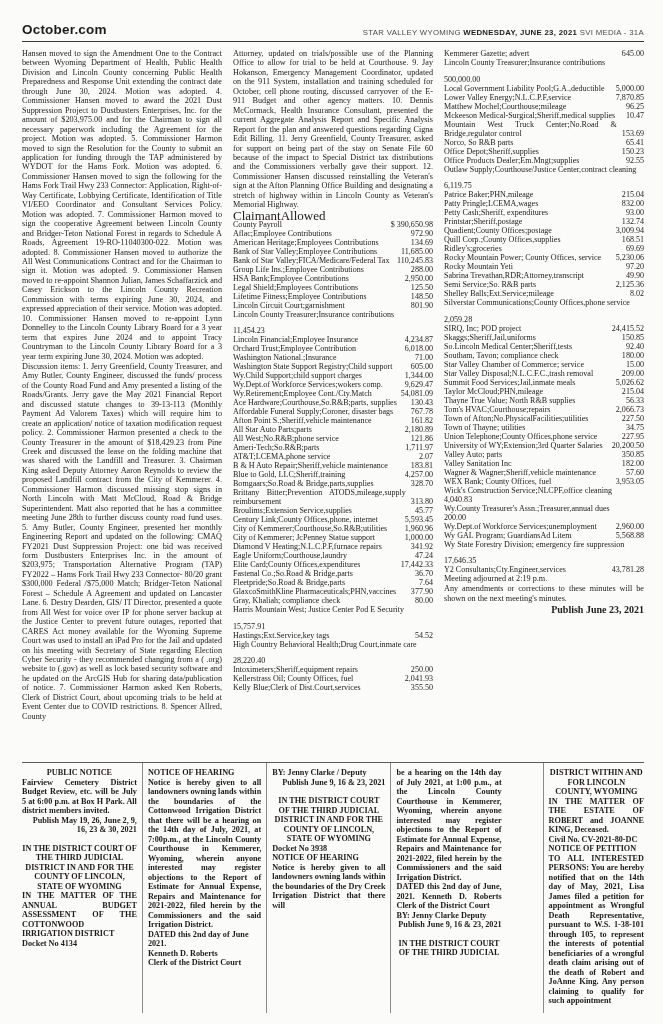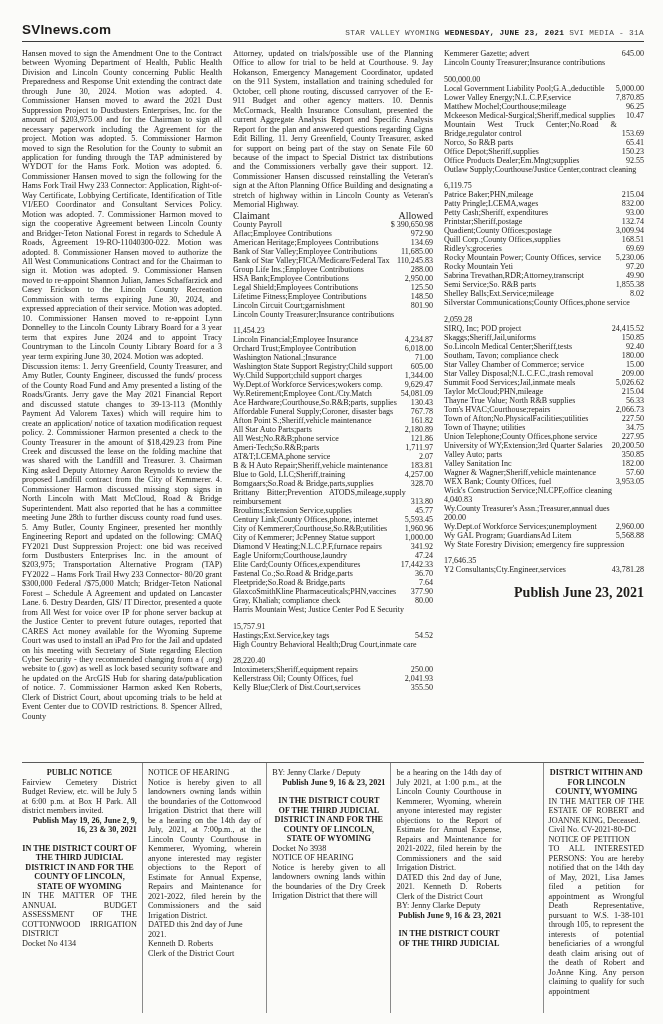--- a/index.html
+++ b/index.html
@@ -9,62 +9,62 @@
     font-family:"Liberation Serif", serif;
     -webkit-font-smoothing:antialiased;
   }
   .page{padding:22px 19px 0 22px;}
   
   .masthead{
     display:flex;justify-content:space-between;align-items:flex-end;
     border-bottom:1.5px solid #3a3a3a;padding-bottom:4px;
   }
   .site{font-family:"Liberation Sans", sans-serif;font-weight:bold;font-size:13.5px;letter-spacing:.2px;}
-  .dateline{font-family:Liberation Mono, monospace;font-size:7.8px;color:#4a4a4a;letter-spacing:.3px;}
+  .dateline{font-family:Liberation Sans, sans-serif;font-size:7.8px;color:#4a4a4a;letter-spacing:.3px;}
   .dateline .dl-date{font-weight:bold;color:#1c1c1c;}
   
   .top-cols{display:flex;gap:11px;height:708px;overflow:hidden;margin-top:7px;}
   .col{flex:1;overflow:hidden;min-width:0;}
   .para{font-size:8.2px;line-height:9.45px;text-align:justify;margin:0 0 1px 0;}
   
-  .claims-head{display:flex;justify-content:space-between;font-size:10px;line-height:9.2px;margin-top:0;}
+  .claims-head{display:flex;font-size:13px;line-height:9.2px;margin-top:0;}
   .claim{display:flex;justify-content:space-between;align-items:flex-end;font-size:8.05px;line-height:9.0px;}
   .claim .nm{flex:1;text-align:justify;min-width:0;}
   .claim .amt{white-space:nowrap;margin-left:5px;}
   .claim.wrapg{display:block;}
   .claim.wrapg .amt{display:block;margin:7.5px 0 0 0;text-align:left;}
   .claim.wrapt{display:block;}
   .claim.wrapt .amt{display:block;margin:0;text-align:left;}
-  .publish-line{font-size:14px;font-weight:bold;text-align:right;margin-top:11px;}
+  .publish-line{font-size:10px;font-weight:bold;text-align:right;margin-top:1px;}
   .plain{text-align:left;}
   .just{text-align:justify;}
   
   .notices{
     display:flex;border-top:1px solid #5a5a5a;margin-top:5px;
     height:250px;overflow:hidden;
   }
   .ncol{overflow:hidden;padding:5px 5px 0 5px;min-width:0;}
   .ncol+.ncol{border-left:1px solid #8a8a8a;}
   .ncol:nth-child(1){width:21.2%;padding-left:0;}
   .ncol:nth-child(2){width:20.9%;}
   .ncol:nth-child(3){width:20.9%;}
   .ncol:nth-child(4){width:19.4%;}
   .ncol:nth-child(5){width:17.6%;padding-right:0;margin-left:36px;}
-  .nb{font-size:8.2px;line-height:9.5px;margin:0;}
+  .nb{font-size:8.2px;line-height:9.5px;margin:0;font-weight:bold;}
   .nb.hc{text-align:center;font-weight:bold;}
   .nb.pub{text-align:right;font-weight:bold;}
   .nb.gap{margin-top:9px;}
 </style>
 </head>
 <body>
 
 <div class="page">
 
   <div class="masthead">
-    <span class="site">SVInews.com</span>
+    <span class="site">October.com</span>
     <span class="dateline"><span>STAR VALLEY WYOMING </span><span class="dl-date">WEDNESDAY, JUNE 23, 2021</span><span> SVI MEDIA - 31A</span></span>
   </div>
 
   <div class="top-cols">
     <div class="col">
         <p class="para"><span>Hansen moved to sign the Amendment One to the Contract between Wyoming Department of Health, Public Health Division and Lincoln County concerning Public Health Preparedness and Response Unit extending the contract date through June 30, 2024.  Motion was adopted. 4.  Commissioner Hansen moved to award the 2021 Dust Suppression Project to Dustbusters Enterprises, Inc. for the amount of $203,975.00 and for the Chairman to sign all necessary paperwork including the Agreement for the project.  Motion was adopted.  5.  Commissioner Harmon moved to sign the Resolution for the County to submit an application for funding through the TAP administered by WYDOT for the Hams Fork.  Motion was adopted.  6. Commissioner Hansen moved to sign the following for the Hams Fork Trail Hwy 233 Connector:  Application, Right-of-Way Certificate, Lobbying Certificate, Identification of Title VI/EEO Coordinator and Consultant Services Policy. Motion was adopted.  7.  Commissioner Harmon moved to sign the cooperative Agreement between Lincoln County and Bridger-Teton National Forest in regards to Schedule A Roads, Agreement 19-RO-11040300-022.  Motion was adopted. 8. Commissioner Hansen moved to authorize the All West Communications Contract and for the Chairman to sign it.  Motion was adopted.  9.  Commissioner Hansen moved to re-appoint Shannon Julian, James Schaffarzick and Casey Erickson to the Lincoln County Recreation Commission with terms expiring June 30, 2024, and expressed appreciation of their service.   Motion was adopted.  10.  Commissioner Hansen moved to re-appoint Lynn Donnelley to the Lincoln County Library Board for a 3 year term that expires June 2024 and to appoint Tracy Countryman to the Lincoln County Library Board for a 3 year term expiring June 30, 2024.  Motion was adopted.</span></p>
         <p class="para"><span>Discussion items:  1. Jerry Greenfield, County Treasurer, and Amy Butler, County Engineer, discussed the funds/ process of the County Road Fund and Amy presented a listing of the Roads/Grants.  Jerry gave the May 2021 Financial Report and discussed statute changes to 39-13-113 (Monthly Payment Ad Valorem Taxes) which will require him to create an application/ notice of taxation modification request policy.  2.  Commissioner Harmon presented a check to the County Treasurer in the amount of $18,429.23 from Pine Creek and discussed the lease on the folding machine that was shared with the Landfill and Treasurer. 3. Chairman King asked Deputy Attorney Aaron Reynolds to review the proposed Landfill contract from the City of Kemmerer.  4.  Commissioner Harmon discussed missing stop signs in North Lincoln with Matt McCloud, Road &amp; Bridge Superintendent.   Matt also reported that he has a committee meeting June 28th   to further discuss county road fund uses.  5.  Amy Butler, County Engineer, presented her monthly Engineering Report and updated on the following: CMAQ FY2021 Dust Suppression Project: one bid was received form Dustbusters Enterprises Inc. in the amount of $203,975; Transportation Alternative Program (TAP) FY2022 – Hams Fork Trail Hwy 233 Connector- 80/20 grant $300,000 Federal /$75,000 Match; Bridger-Teton National Forest – Schedule A Agreement and updated on Lancaster Lane.  6.  Destry Dearden, GIS/ IT Director, presented a quote from All West for voice over IP for phone server backup at the Justice Center to prevent future outages, reported that CARES Act money available for the Wyoming Supreme Court was used to install an iPad Pro for the Jail and updated on his meeting with Secretary of State regarding Election Cyber Security - they recommended changing from a ( .org) website to (.gov) as well as lock based security software and he updated on the ArcGIS Hub for sharing data/publication of notice.  7. Commissioner Harmon asked Ken Roberts, Clerk of District Court, about upcoming trials to be held at Event Center due to COVID restrictions.   8.  Spencer Allred, County</span></p>
       </div>
 
     <div class="col">
@@ -329,21 +329,21 @@
           <div class="claim">
             <span class="nm">Rocky Mountain Yeti</span>
             <span class="amt">97.20</span>
           </div>
           <div class="claim">
             <span class="nm">Sabrina Trevathan,RDR;Attorney,transcript</span>
             <span class="amt">49.90</span>
           </div>
           <div class="claim">
             <span class="nm">Semi Service;So. R&amp;B parts</span>
-            <span class="amt">1,855.38</span>
+            <span class="amt">2,125.36</span>
           </div>
           <div class="claim">
             <span class="nm">Shelley Balls;Ext.Service;mileage</span>
             <span class="amt">8.02</span>
           </div>
           <div class="claim wrapg"><span class="nm">Silverstar Communications;County Offices,phone service</span><span class="amt">2,059.28</span></div>
           <div class="claim">
             <span class="nm">SIRQ, Inc; POD project</span>
             <span class="amt">24,415.52</span>
           </div>
@@ -423,20 +423,24 @@
           </div>
           <div class="claim">
             <span class="nm">Wy GAL Program; GuardiansAd Litem</span>
             <span class="amt">5,568.88</span>
           </div>
           <div class="claim wrapg"><span class="nm">Wy State Forestry Division; emergency fire suppression</span><span class="amt">17,646.35</span></div>
           <div class="claim">
             <span class="nm">Y2 Consultants;Cty.Engineer,services</span>
             <span class="amt">43,781.28</span>
           </div>
+        </div>
+      <div>
+          <p class="para plain"><span>Meeting adjourned at 2:19 p.m.</span></p>
+          <p class="para"><span>Any amendments or corrections to these minutes will be shown on the next meeting's minutes.</span></p>
         </div>
       <div class="publish-line">Publish June 23, 2021</div>
     </div>
   </div>
 
   <div class="notices">
     <div class="ncol">
         <p class="nb hc"><span>PUBLIC NOTICE</span></p>
         <p class="nb just"><span>Fairview Cemetery District Budget Review, etc. will be July 5 at 6:00 p.m. at Box H Park. All district members invited.</span></p>
         <p class="nb pub"><span>Publish May 19, 26, June 2, 9, 16, 23 &amp; 30, 2021</span></p>

